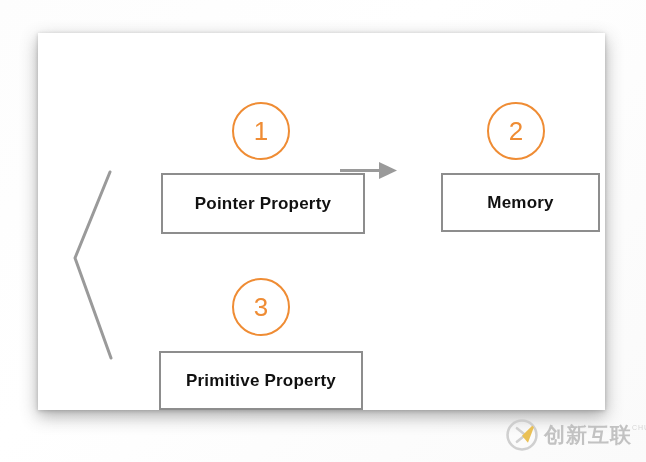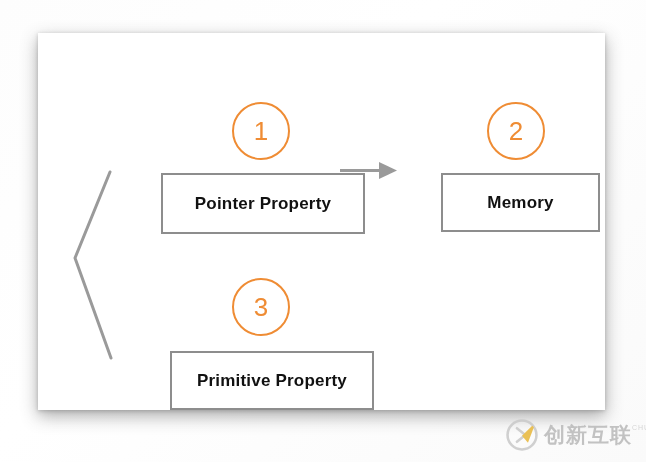--- a/index.html
+++ b/index.html
@@ -49,21 +49,21 @@
   .node-label {
     font-size: 17px;
     font-weight: bold;
     color: #111111;
     letter-spacing: 0.2px;
     white-space: nowrap;
   }
 
   #box-pointer { left: 123px; top: 140px; width: 204px; height: 61px; }
   #box-memory  { left: 403px; top: 140px; width: 159px; height: 59px; }
-  #box-primitive { left: 132px; top: 318px; width: 204px; height: 59px; }
+  #box-primitive { left: 121px; top: 318px; width: 204px; height: 59px; }
 
   
   .step-circle {
     position: absolute;
     width: 58px;
     height: 58px;
     border-radius: 50%;
     border: 2px solid #ef8c34;
     background: #ffffff;
     display: flex;

